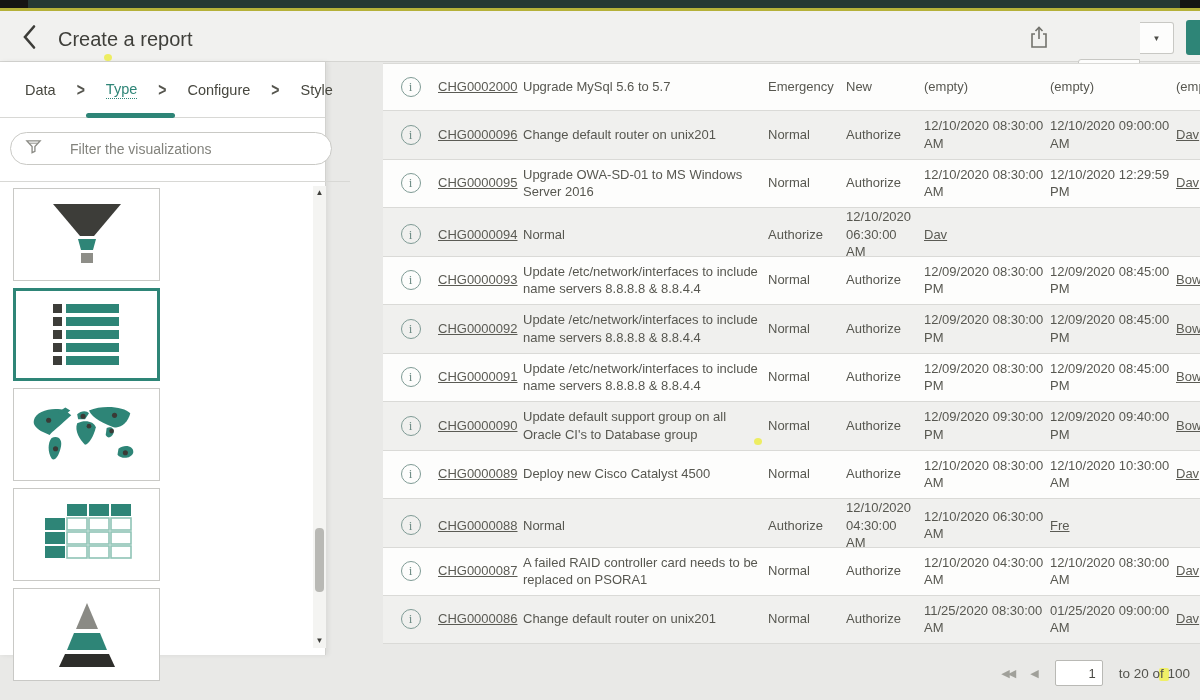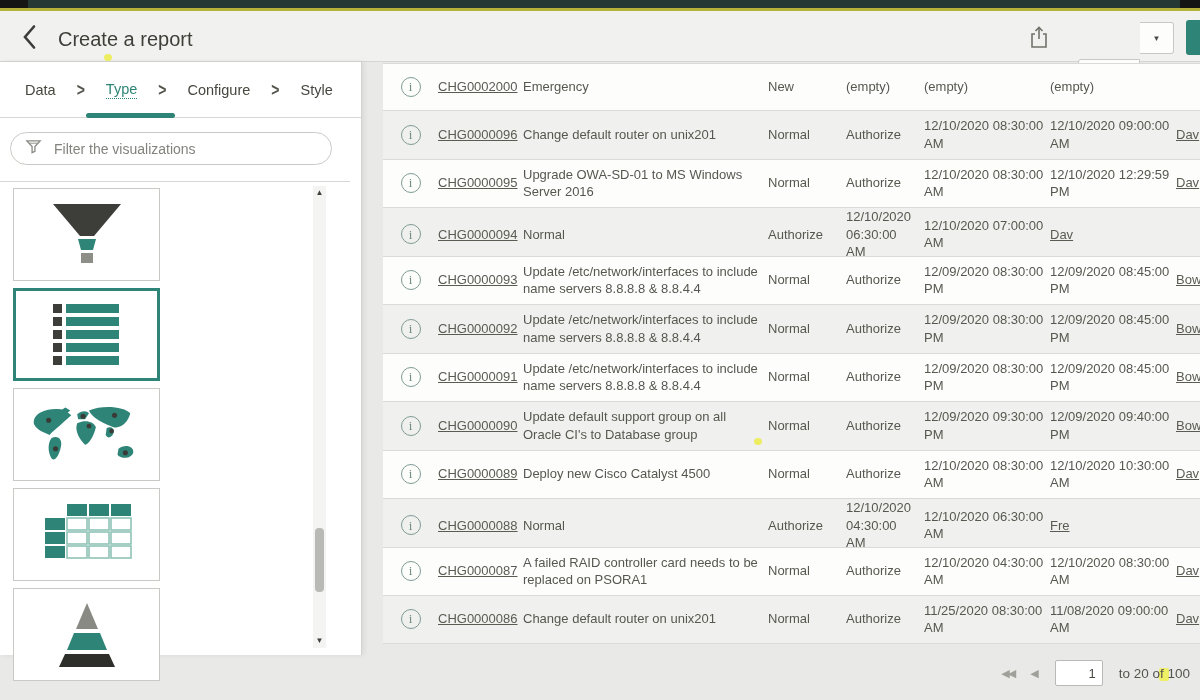--- a/index.html
+++ b/index.html
@@ -14,27 +14,27 @@
   .header{position:absolute;left:0;top:11px;width:1200px;height:51px;background:#f1f1ef;border-bottom:1px solid #d5d5d2;box-sizing:border-box;}
   .back-btn{position:absolute;left:22px;top:13px;width:20px;height:26px;cursor:pointer;}
   .page-title{position:absolute;left:58px;top:17px;font-size:20px;color:#3f3f3a;}
   .share-btn{position:absolute;left:1028px;top:13px;width:24px;height:26px;cursor:pointer;}
   .save-group{position:absolute;left:1078px;top:11px;height:32px;display:flex;}
   .save-btn{width:62px;height:32px;background:#fdfdfc;border:1px solid #c8c8c4;border-radius:3px 0 0 3px;font-size:13.5px;color:#45453f;display:flex;align-items:center;justify-content:center;box-sizing:border-box;margin-top:37px;}
   .save-caret-btn{width:34px;height:32px;background:#fdfdfc;border:1px solid #c8c8c4;border-left:none;border-radius:0 3px 3px 0;font-size:8px;color:#4c4c47;display:flex;align-items:center;justify-content:center;box-sizing:border-box;}
   .teal-stub{position:absolute;left:1186px;top:9px;width:20px;height:35px;background:#2e8577;border-radius:3px 0 0 3px;}
 
   
-  .left-panel{position:absolute;left:0;top:62px;width:362px;height:593px;background:#ffffff;border-right:1px solid #d2d2cf;box-shadow:2px 0 5px rgba(0,0,0,.07);box-sizing:border-box;z-index:1;}
+  .left-panel{position:absolute;left:0;top:62px;width:326px;height:593px;background:#ffffff;border-right:1px solid #d2d2cf;box-shadow:2px 0 5px rgba(0,0,0,.07);box-sizing:border-box;z-index:1;}
   .steps{position:relative;height:56px;border-bottom:1px solid #d8d8d5;display:flex;align-items:center;padding-left:25px;gap:0;box-sizing:border-box;}
   .step{font-size:14.5px;color:#47473F;}
   .step-chev{font-size:14px;color:#55554e;font-weight:700;margin:0 21px;transform:scaleY(1.25);}
   .step.active{color:#2e8577;border-bottom:1.5px dotted #2e8577;padding-bottom:1px;}
   .step-indicator{position:absolute;left:86px;top:51px;width:89px;height:4.5px;background:#2e8577;border-radius:3px;}
-  .filter-box{position:absolute;left:10px;top:70px;width:322px;height:33px;border:1px solid #c9c9c5;border-radius:17px;background:#fff;display:flex;align-items:center;box-sizing:border-box;padding-left:14px;gap:10px;}
+  .filter-box{position:absolute;left:10px;top:70px;width:322px;height:33px;border:1px solid #c9c9c5;border-radius:17px;background:#fff;display:flex;align-items:center;box-sizing:border-box;padding-left:14px;gap:26px;}
   .filter-box input{border:none;outline:none;font-size:14px;color:#55554f;width:250px;background:transparent;font-family:"Liberation Sans",sans-serif;}
   .filter-box input::placeholder{color:#83837d;opacity:1;}
   .viz-list{position:absolute;left:0;top:119px;width:350px;height:474px;border-top:1px solid #d8d8d5;box-sizing:border-box;}
   .thumb{position:absolute;left:13px;width:147px;height:93px;background:#fff;border:1px solid #c9c9c6;box-sizing:border-box;display:flex;align-items:center;justify-content:center;cursor:pointer;}
   .thumb.selected{border:3px solid #2e8577;}
   .scrollbar{position:absolute;left:313px;top:4px;width:13px;height:462px;background:#f4f4f2;}
   .scroll-arrow{position:absolute;left:0;width:13px;height:14px;font-size:8px;color:#3f3f3b;text-align:center;line-height:14px;cursor:pointer;}
   .scroll-arrow.up{top:0;}
   .scroll-arrow.down{bottom:0;}
   .scroll-thumb{position:absolute;left:2px;top:342px;width:9px;height:64px;background:#b9b9b5;border-radius:4px;cursor:grab;}
@@ -206,20 +206,21 @@
 
   </div>
 
   <div class="table-wrap">
 
     <div class="trow">
       <div class="cell icon-cell">
           <span class="info-icon">i</span>
         </div>
       <a class="cell nowrap">CHG0002000</a>
+      <div class="cell">Upgrade MySql 5.6 to 5.7</div>
       <div class="cell nowrap">Emergency</div>
       <div class="cell nowrap">New</div>
       <div class="cell nowrap datecell">(empty)</div>
       <div class="cell nowrap datecell">(empty)</div>
       <div class="cell nowrap">(empty)</div>
     </div>
 
     <div class="trow alt">
       <div class="cell icon-cell">
           <span class="info-icon">i</span>
@@ -247,21 +248,20 @@
     </div>
 
     <div class="trow alt">
       <div class="cell icon-cell">
           <span class="info-icon">i</span>
         </div>
       <a class="cell nowrap">CHG0000094</a>
       <div class="cell nowrap">Normal</div>
       <div class="cell nowrap">Authorize</div>
       <div class="cell datecell">12/10/2020 06:30:00 AM</div>
-      <div class="cell datecell">12/10/2020 07:00:00 AM</div>
       <a class="cell nowrap">Dav</a>
     </div>
 
     <div class="trow">
       <div class="cell icon-cell">
           <span class="info-icon">i</span>
         </div>
       <a class="cell nowrap">CHG0000093</a>
       <div class="cell">Update /etc/network/interfaces to include name servers 8.8.8.8 &amp; 8.8.4.4</div>
       <div class="cell nowrap">Normal</div>
@@ -350,21 +350,21 @@
 
     <div class="trow alt">
       <div class="cell icon-cell">
           <span class="info-icon">i</span>
         </div>
       <a class="cell nowrap">CHG0000086</a>
       <div class="cell">Change default router on unix201</div>
       <div class="cell nowrap">Normal</div>
       <div class="cell nowrap">Authorize</div>
       <div class="cell datecell">11/25/2020 08:30:00 AM</div>
-      <div class="cell datecell">11/08/2020 09:00:00 AM</div>
+      <div class="cell datecell">01/25/2020 09:00:00 AM</div>
       <a class="cell nowrap">Dav</a>
     </div>
 
   </div>
 
   <div class="pagination">
     <span class="pg-icon">◀◀</span>
     <span class="pg-icon" style="letter-spacing:0;">◀</span>
     <input class="pg-input" type="text" value="1" style="">
     <span class="pg-range"><span class="hl"></span><span>to 20 of 100</span></span>

